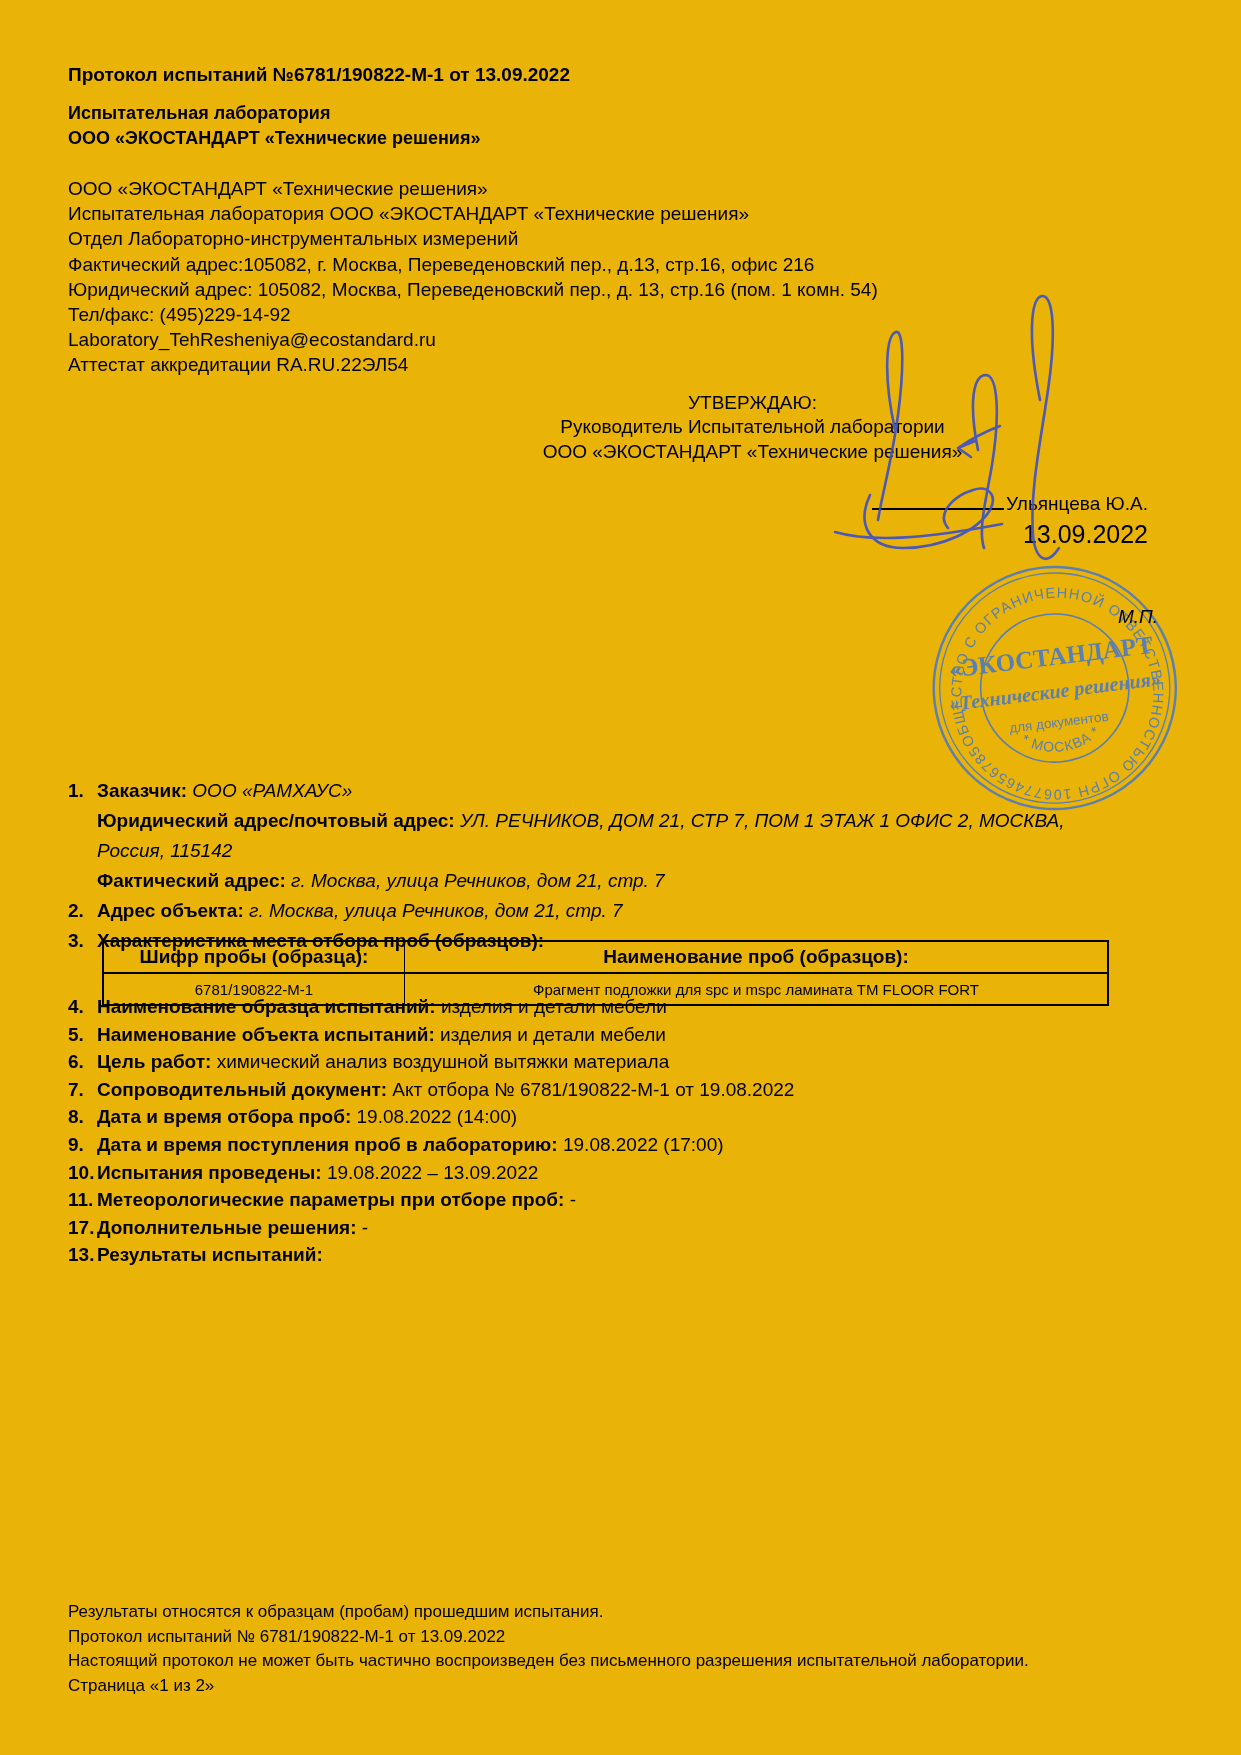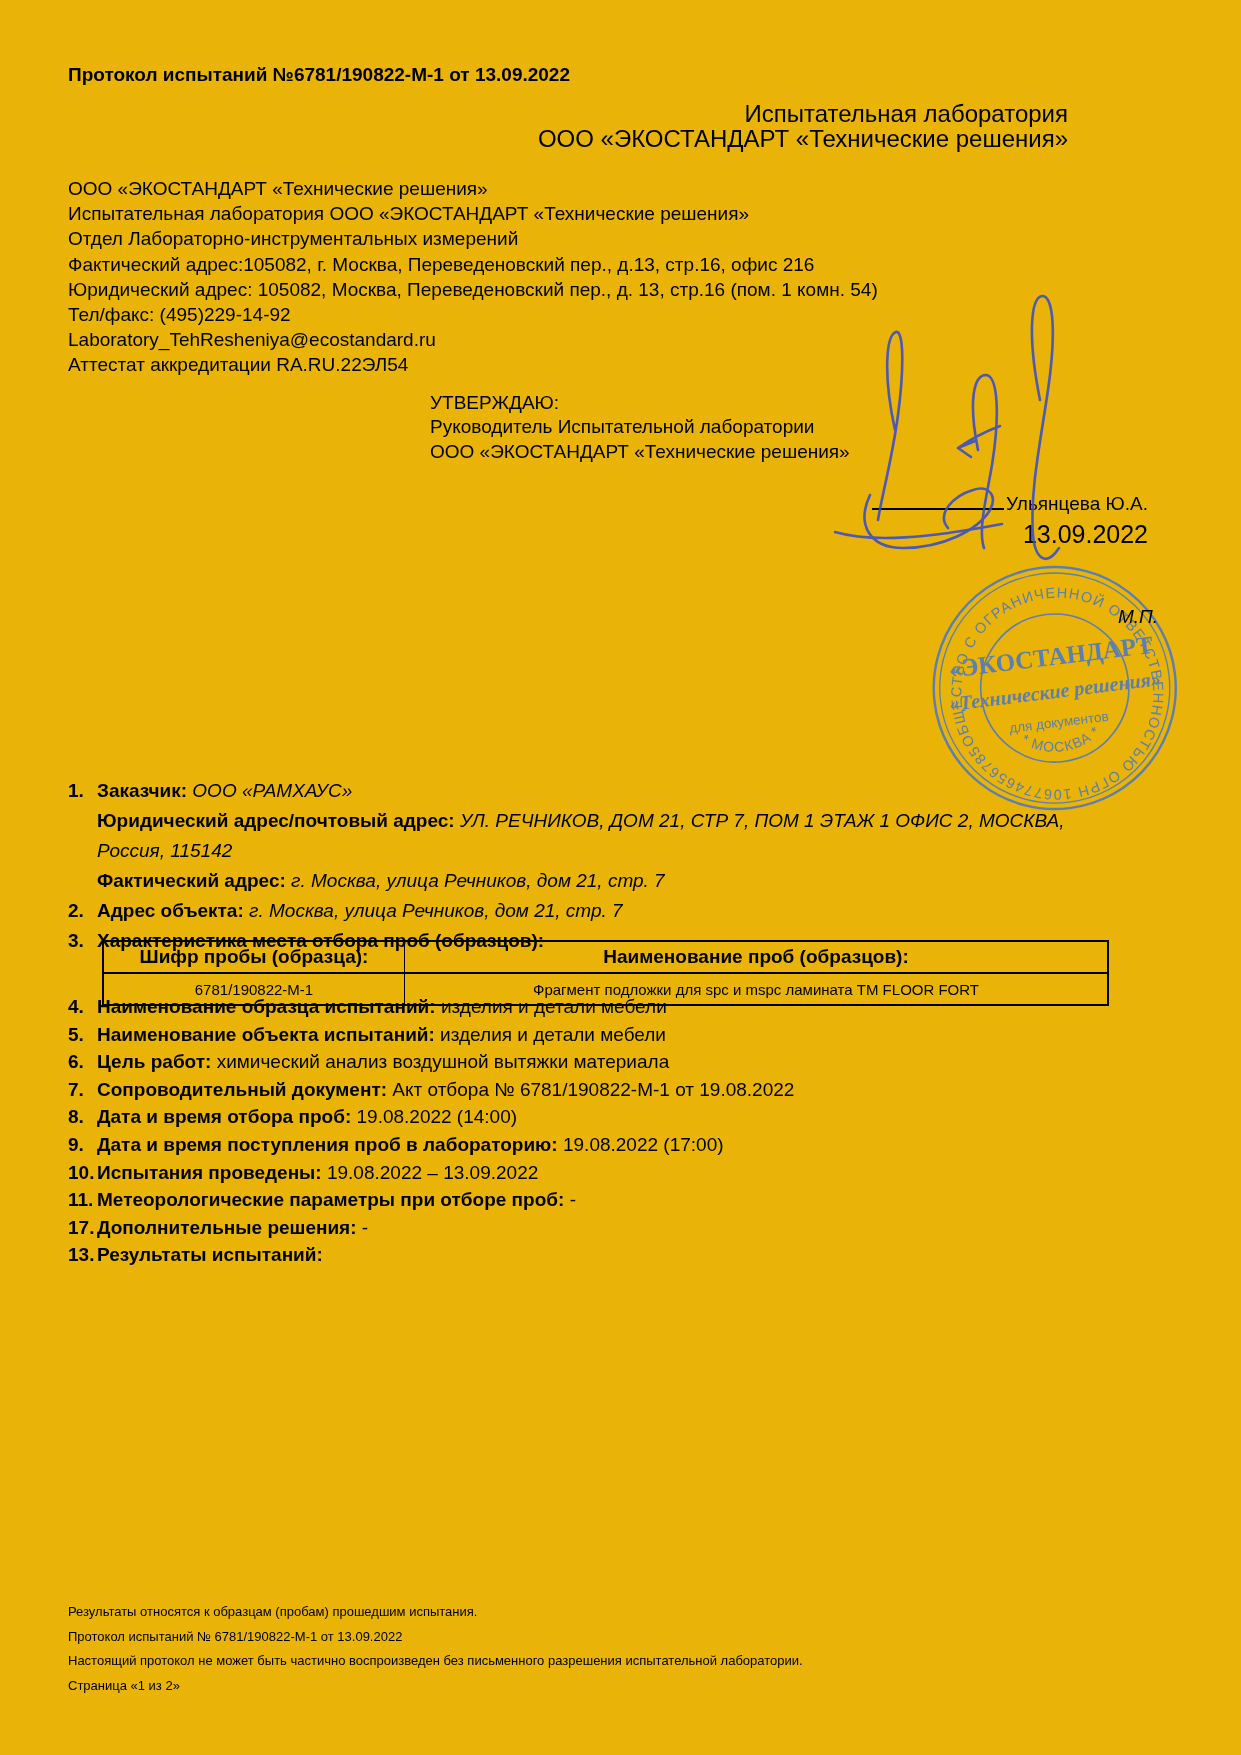--- a/index.html
+++ b/index.html
@@ -10,26 +10,26 @@
     font-family:"Liberation Sans", sans-serif;
     color:#000;
     overflow:hidden;
   }
   .abs{position:absolute;}
   .b{font-weight:bold;}
   .i{font-style:italic;}
 
   .top-line{left:68px;top:64px;font-size:19px;font-weight:bold;}
 
-  .header-center{left:68px;top:101px;width:1000px;text-align:right;
-    font-size:24px;font-weight:normal;line-height:25px;}
+  .header-center{left:68px;top:101px;width:1000px;text-align:left;
+    font-size:18px;font-weight:bold;line-height:25px;}
 
   .lab-info{left:68px;top:176px;font-size:19px;line-height:25.2px;}
 
-  .approval{left:430px;top:391px;width:645px;text-align:left;
+  .approval{left:430px;top:391px;width:645px;text-align:center;
     font-size:19px;line-height:24.4px;}
   .sig-row{left:560px;top:493px;width:588px;text-align:right;font-size:19px;}
   .sig-underline{display:inline-block;width:132px;height:14px;
     border-bottom:2px solid #000;margin-right:2px;}
   .sig-date{left:560px;top:520px;width:588px;text-align:right;font-size:25px;}
 
   .mp-label{left:1118px;top:606px;font-size:19px;z-index:6;font-style:italic;}
 
   .title-block{left:68px;top:690px;width:970px;text-align:center;
     font-size:20px;font-weight:bold;line-height:28px;}
@@ -41,21 +41,21 @@
   .li-num{position:absolute;left:0;top:0;font-weight:bold;}
 
   table.sample{position:absolute;left:102px;top:940px;width:1007px;
     border-collapse:collapse;border:2px solid #000;
     font-size:19px;text-align:center;}
   table.sample th{border:1px solid #000;border-bottom:2px solid #000;
     font-weight:bold;height:30px;padding:0 4px;font-size:19px;}
   table.sample td{border:1px solid #000;height:30px;padding:0 4px;font-size:15px;}
   table.sample .c1{width:30%;}
 
-  .footer{left:68px;top:1600px;font-size:13px;line-height:24.6px;}
+  .footer{left:68px;top:1600px;font-size:17px;line-height:24.6px;}
 
   .signature-svg{left:778px;top:280px;z-index:5;}
   .stamp-wrap{left:924px;top:562px;width:262px;height:256px;z-index:4;
     transform:rotate(-7deg);}
   .stamp-wrap svg{display:block;}
 </style>
 </head>
 <body>
 
 <div class="page">

